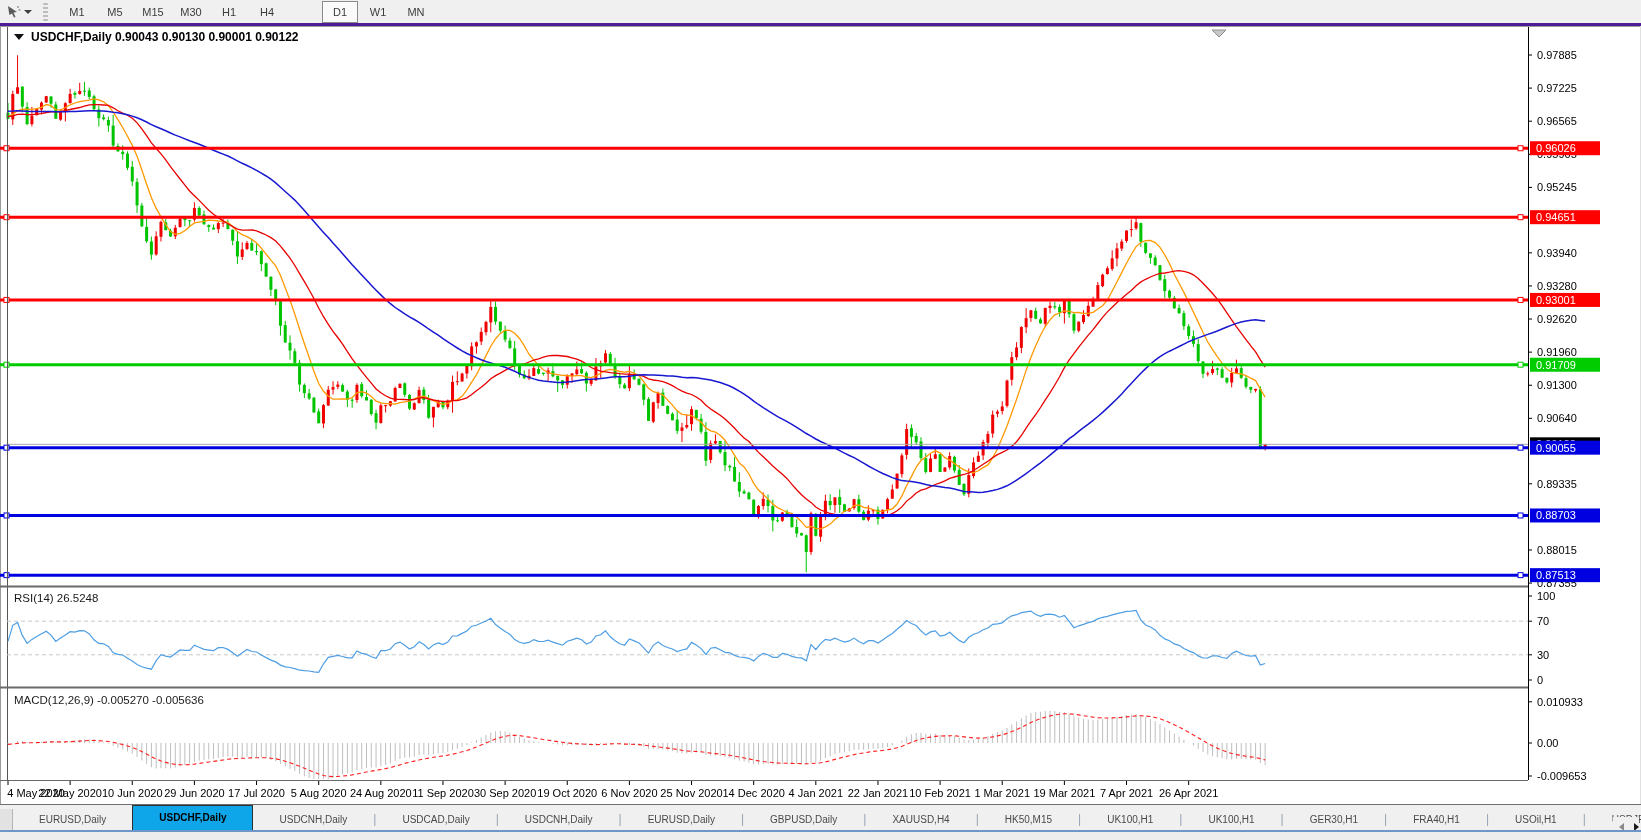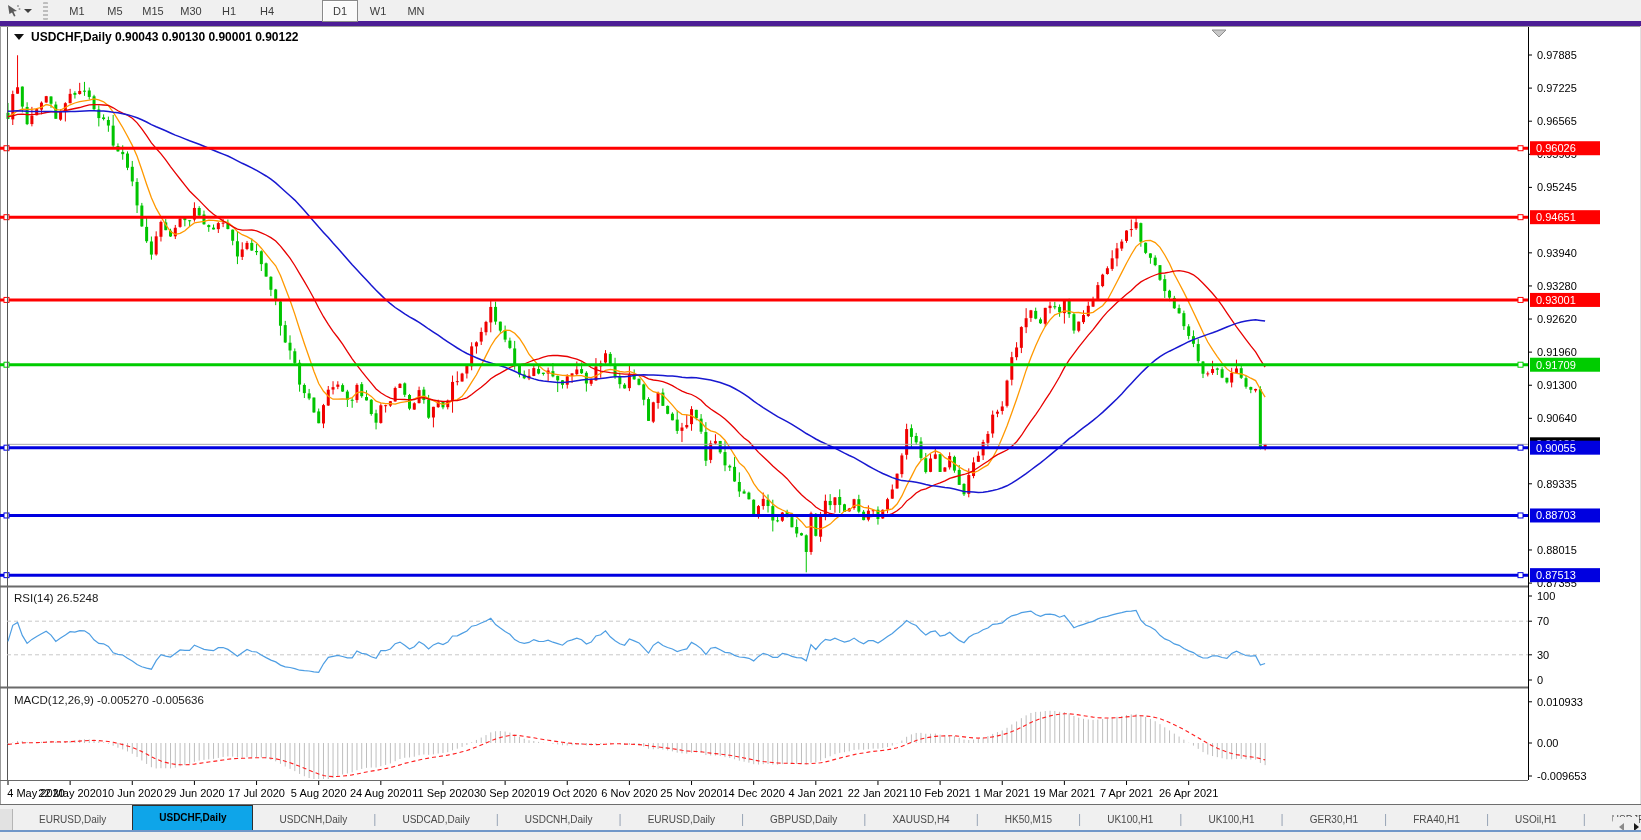--- a/index.html
+++ b/index.html
@@ -1,20 +1,20 @@
 <!DOCTYPE html>
 <html><head>
 <meta charset="utf-8">
 <style>
   html,body{margin:0;padding:0;background:#fff;}
   .app{position:relative;width:1641px;height:840px;background:#fff;overflow:hidden;
        font-family:"Liberation Sans",sans-serif;font-size:11px;color:#000;}
   
   .toolbar{position:absolute;left:0;top:0;width:1641px;height:27px;background:#F0F0F0;
-           display:flex;align-items:center;border-bottom:6px solid #4c1d95;box-sizing:border-box;}
+           display:flex;align-items:center;border-bottom:4px solid #4c1d95;box-sizing:border-box;}
   .tool-btn{display:flex;align-items:center;height:22px;padding:0 3px;margin-left:3px;cursor:pointer;}
   .caret{width:0;height:0;border-left:4px solid transparent;border-right:4px solid transparent;
          border-top:4px solid #404040;margin-left:3px;}
   .grip{width:5px;height:18px;margin:0 10px 0 8px;
         background:repeating-linear-gradient(#bdbdbd 0 2px,#f0f0f0 2px 4px);border-radius:1px;}
   .tf{min-width:26px;height:20px;line-height:20px;text-align:center;padding:0 4px;margin:0 1px;
       color:#3C3C3C;border:1px solid transparent;cursor:pointer;}
   .tf.active{border:1px solid #8A8A8A;background:#FAFAFA;box-shadow:inset 1px 1px 0 #fff;margin-left:36px;}
   
   .chart-wrap{position:absolute;left:0;top:26px;width:1641px;height:778px;background:#a3a3a3;}

